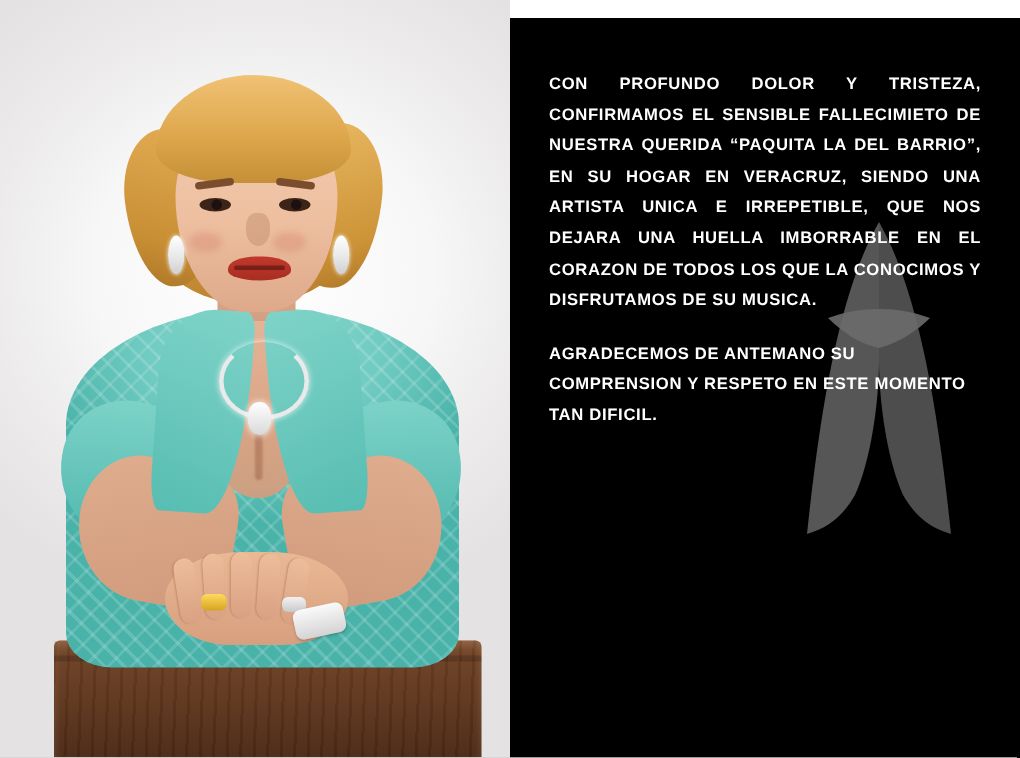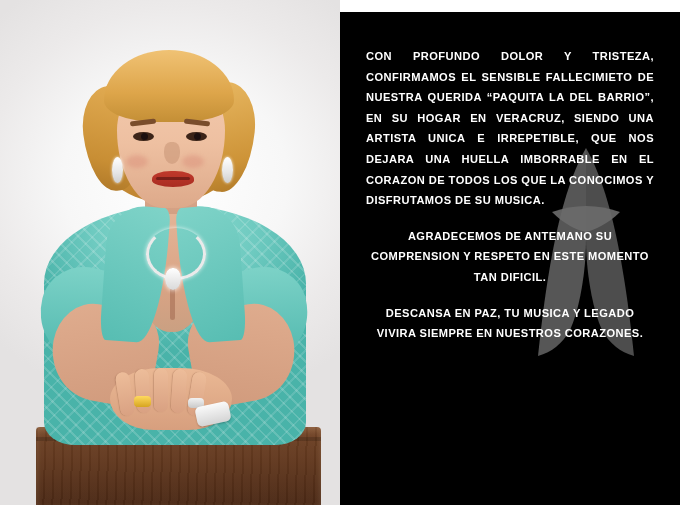--- a/index.html
+++ b/index.html
@@ -344,21 +344,21 @@
   }
   .para {
     color: #ffffff;
     font-family: "Liberation Sans", sans-serif;
     font-size: 11.1px;
     line-height: 20.6px;
     font-weight: bold;
     letter-spacing: .45px;
     text-transform: uppercase;
     margin: 0 0 15px 0;
-    text-align: center;
+    text-align: left;
   }
   .para.p1 { text-align: justify; }
   .para.p2 { text-align: justify; }
   .para.last { margin-bottom: 0; }
 </style>
 </head>
 <body>
 
 <div class="canvas">
 
@@ -419,17 +419,16 @@
 
     <svg class="ribbon" viewBox="0 0 128 250" aria-hidden="true">
       <path d="M64 28 C 40 70, 26 140, 16 236 C 30 232, 40 224, 48 210 C 58 188, 64 150, 64 120 Z" fill="#f0f0f0" opacity="0.85"></path>
       <path d="M64 28 C 88 70, 102 140, 112 236 C 98 232, 88 224, 80 210 C 70 188, 64 150, 64 120 Z" fill="#d8d8d8" opacity="0.85"></path>
       <path d="M30 92 C 52 84, 76 84, 98 92 C 86 104, 72 110, 64 112 C 54 110, 42 104, 30 92 Z" fill="#ffffff" opacity="0.9"></path>
     </svg>
 
     <div class="notice-body">
       <p class="para p1">CON PROFUNDO DOLOR Y TRISTEZA, CONFIRMAMOS EL SENSIBLE FALLECIMIETO DE NUESTRA QUERIDA “PAQUITA LA DEL BARRIO”, EN SU HOGAR EN VERACRUZ, SIENDO UNA ARTISTA UNICA E IRREPETIBLE, QUE NOS DEJARA UNA HUELLA IMBORRABLE EN EL CORAZON DE TODOS LOS QUE LA CONOCIMOS Y DISFRUTAMOS DE SU MUSICA.</p>
       <p class="para">AGRADECEMOS DE ANTEMANO SU COMPRENSION Y RESPETO EN ESTE MOMENTO TAN DIFICIL.</p>
-      <p class="para last">DESCANSA EN PAZ, TU MUSICA Y LEGADO VIVIRA SIEMPRE EN NUESTROS CORAZONES.</p>
     </div>
   </div>
 
 </div>
 
 </body></html>

